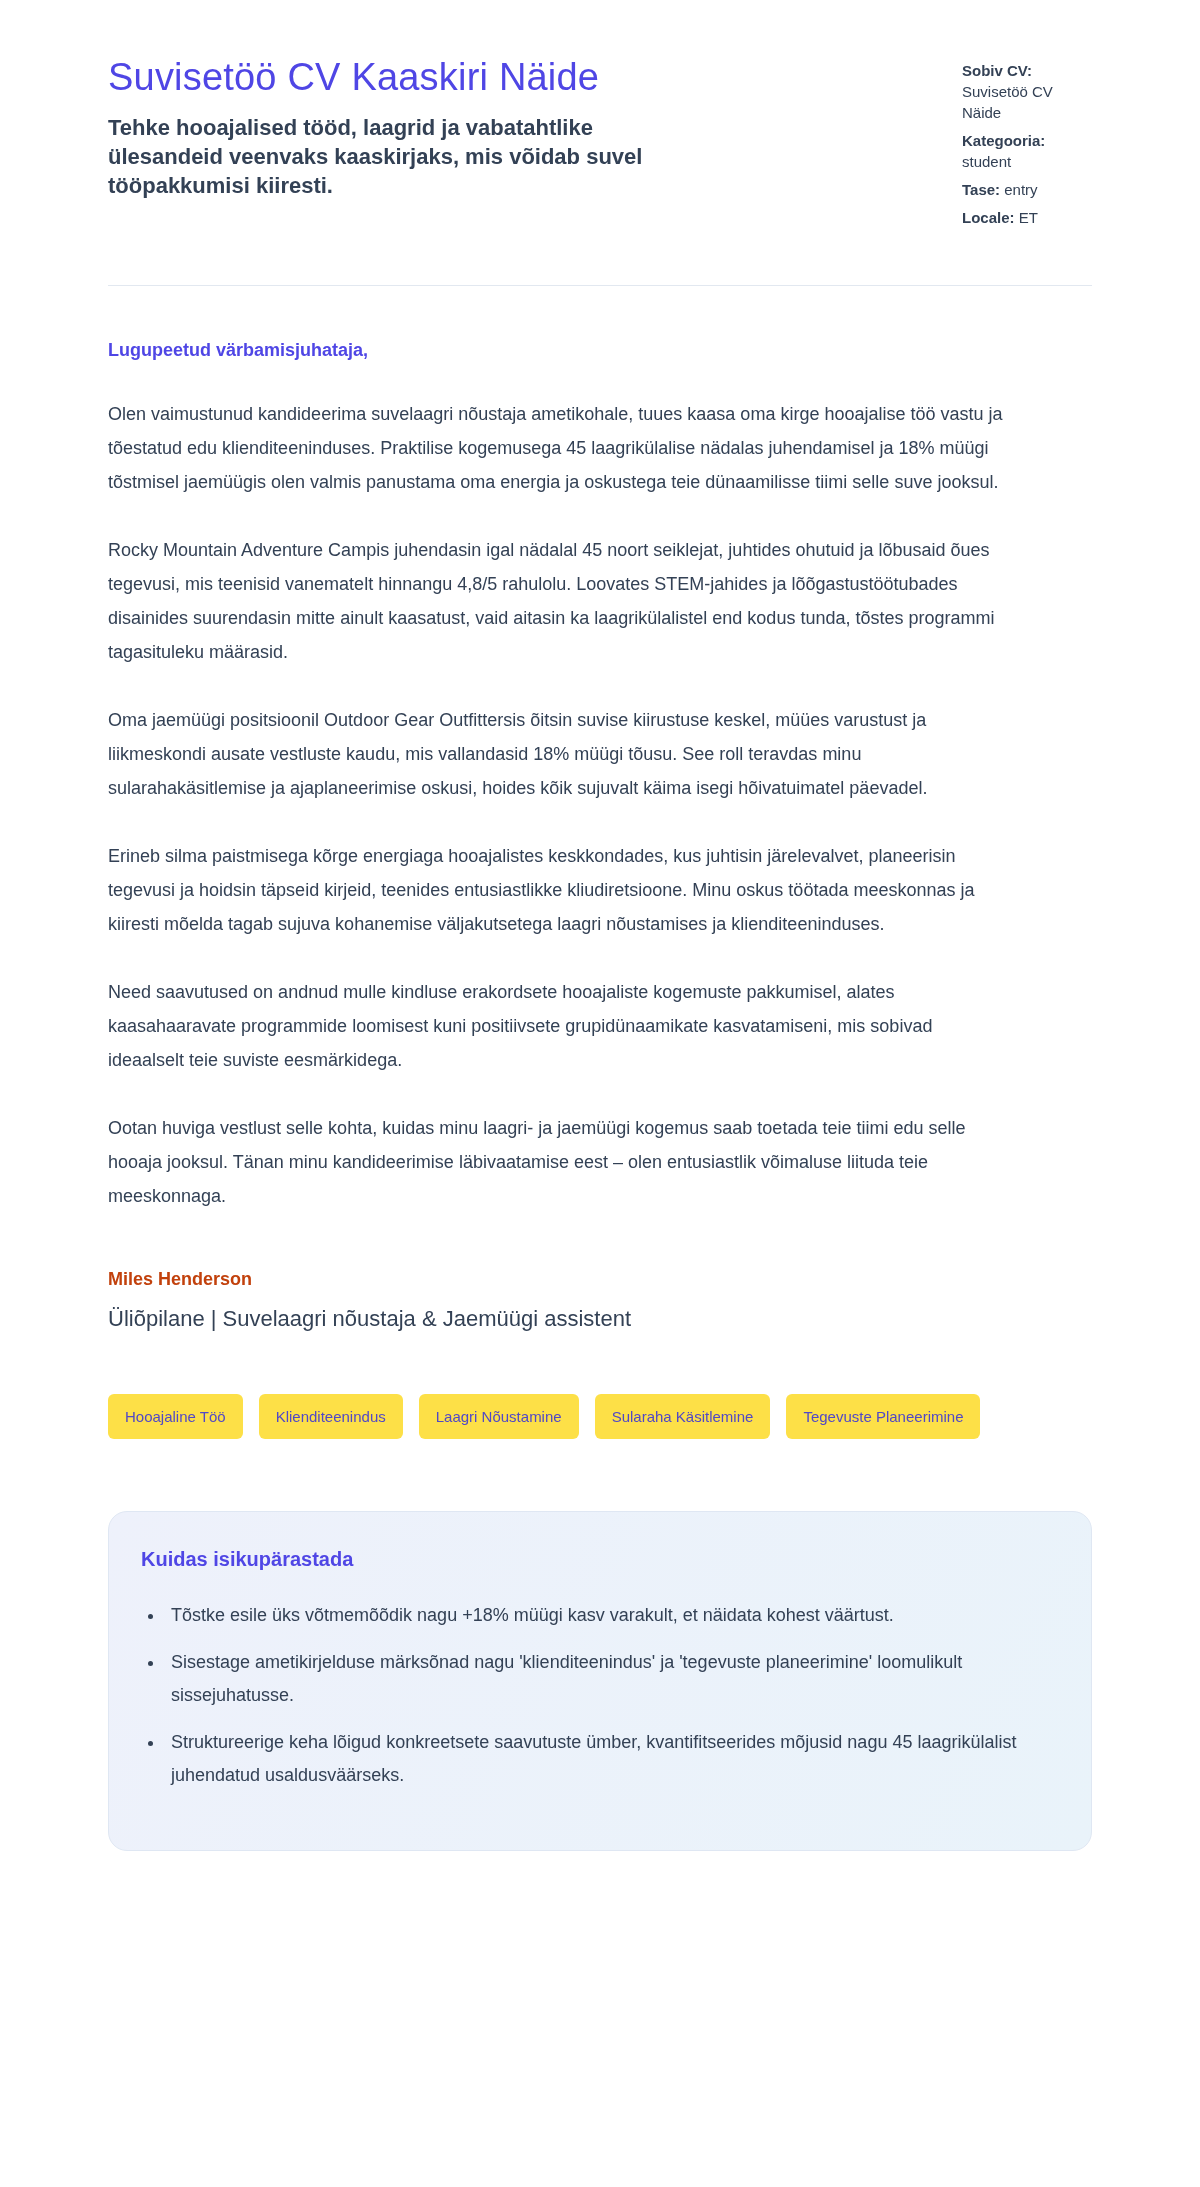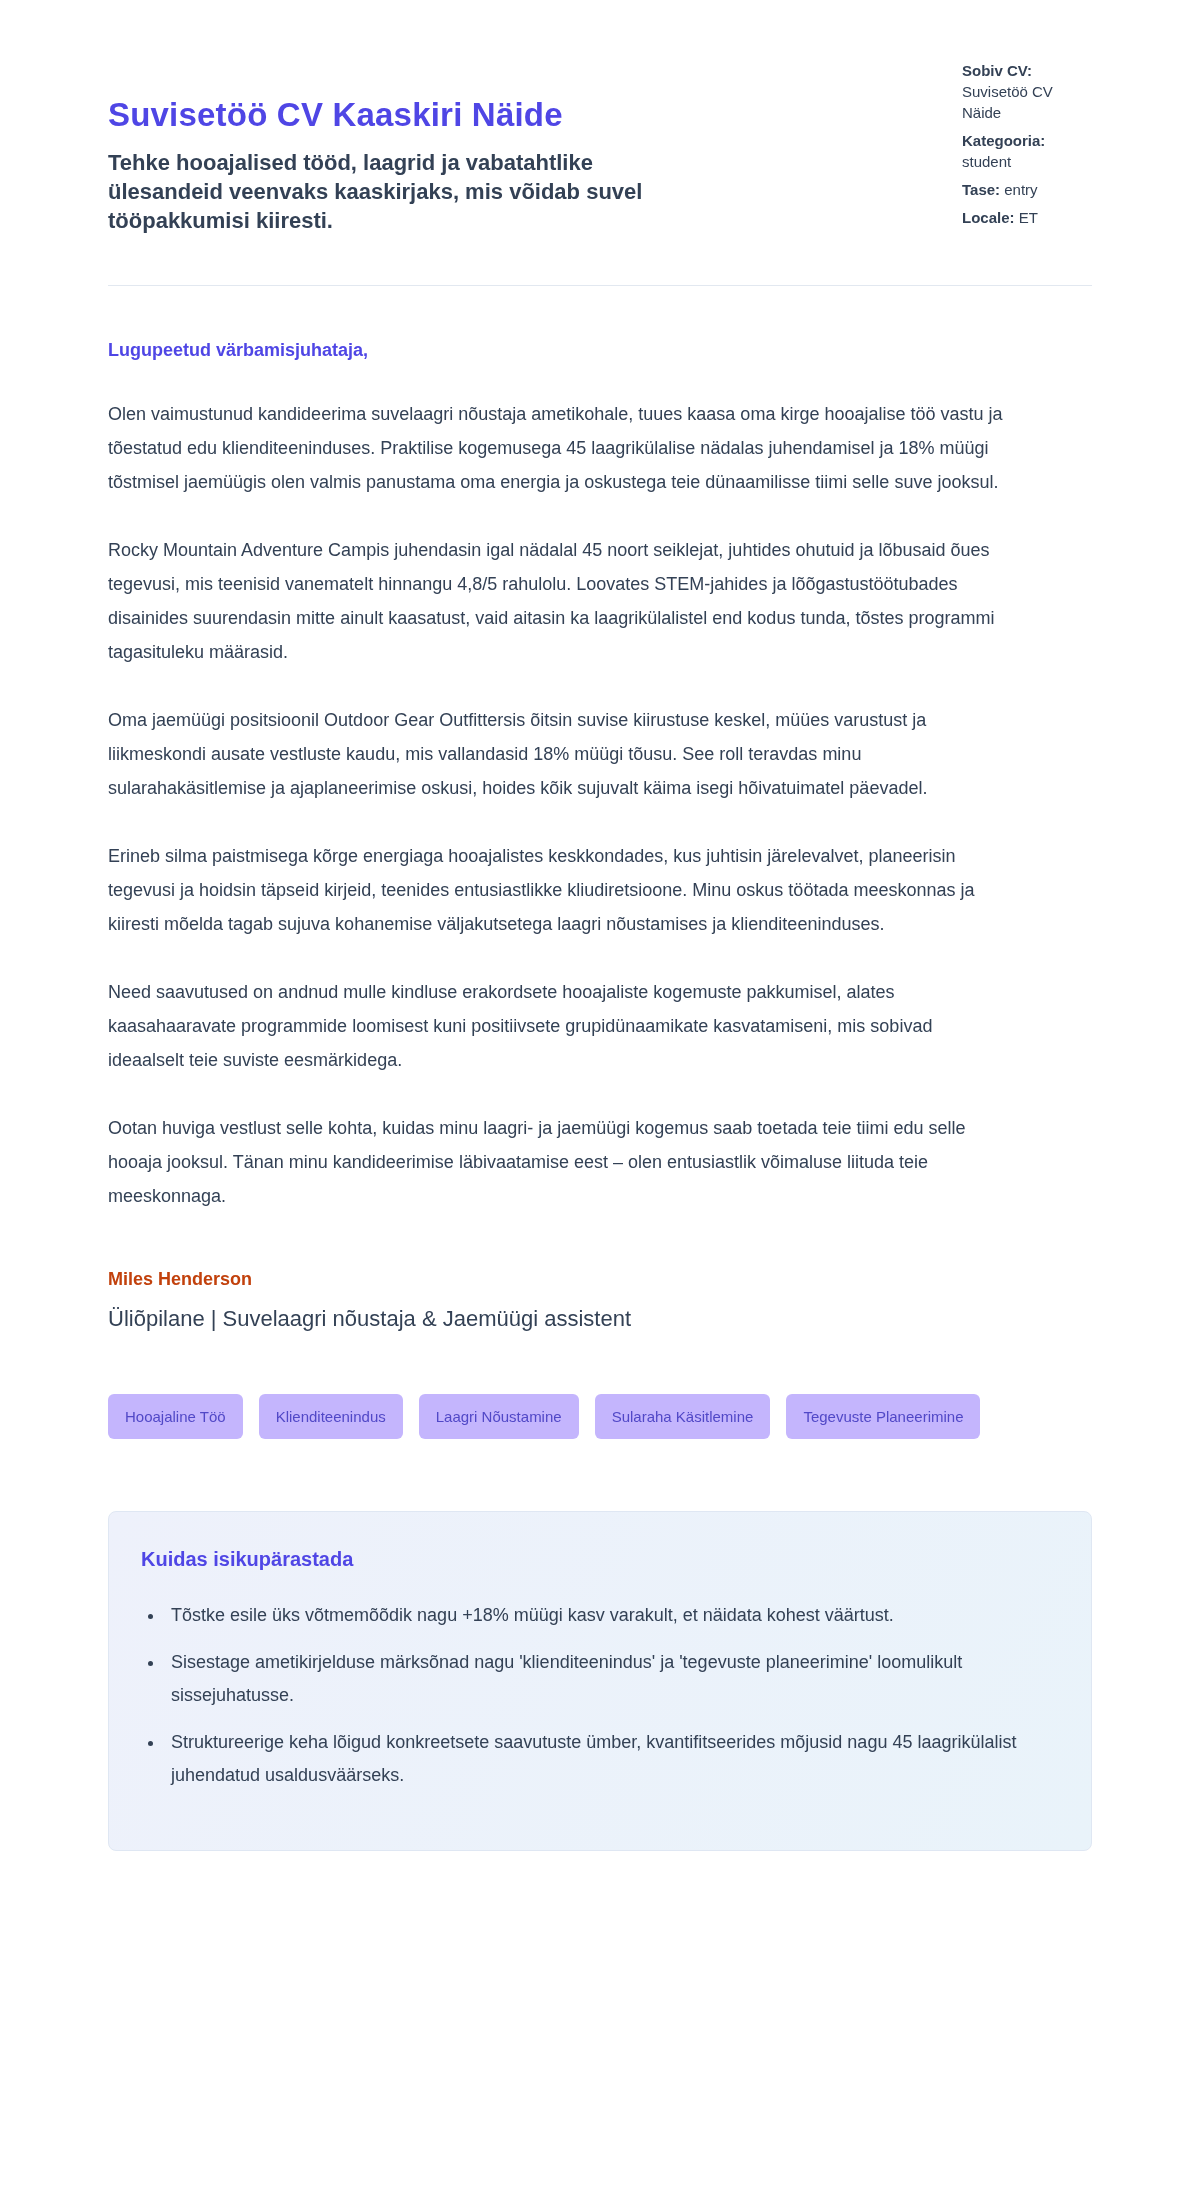--- a/index.html
+++ b/index.html
@@ -14,25 +14,24 @@
     width: 984px;
     margin: 0 auto;
     padding-top: 56px;
   }
 
   
   .header { display: flex; justify-content: space-between; align-items: flex-start; }
   .header-left { max-width: 600px; }
   h1.title {
     color: #4f46e5;
-    font-size: 33px;
-    font-weight: 700;
+    font-size: 38px;
+    font-weight: 400;
     letter-spacing: 0.2px;
     margin-bottom: 14px;
-    margin-top: 40px;
   }
   .subtitle {
     color: #334155;
     font-size: 22px;
     font-weight: 700;
     line-height: 29px;
     max-width: 580px;
   }
   .meta {
     width: 130px;
@@ -82,35 +81,35 @@
   
   .tags {
     margin-top: 62px;
     display: flex;
     flex-wrap: wrap;
     gap: 15px 16px;
     max-width: 905px;
   }
   .tag {
     display: inline-block;
-    background: #c4b5fd;
+    background: #fde047;
     color: #5148c7;
     font-size: 15px;
     padding: 14px 17px;
     border-radius: 6px;
     cursor: pointer;
   }
 
   
   .tips {
     margin-top: 72px;
     margin-bottom: 68px;
     background: linear-gradient(120deg, #eef1fb 0%, #e9f3fa 100%);
     border: 1px solid #dfe7f3;
-    border-radius: 8px;
+    border-radius: 19px;
     padding: 36px 40px 44px 32px;
   }
   .tips h2 {
     color: #4f46e5;
     font-size: 20px;
     font-weight: 700;
   }
   .tips ul {
     margin-top: 28px;
     padding-left: 24px;

